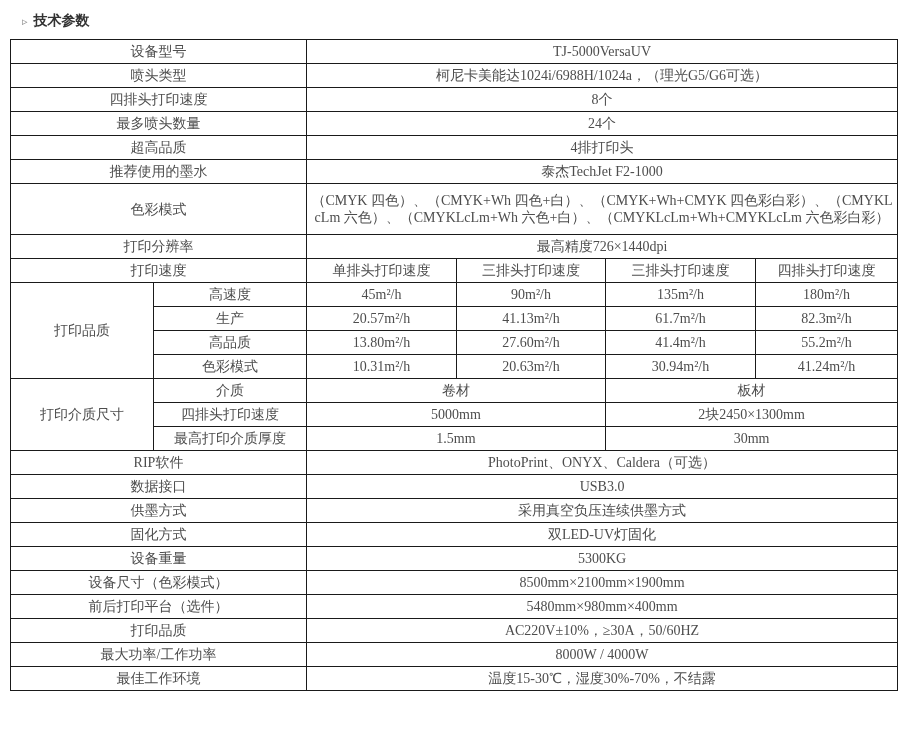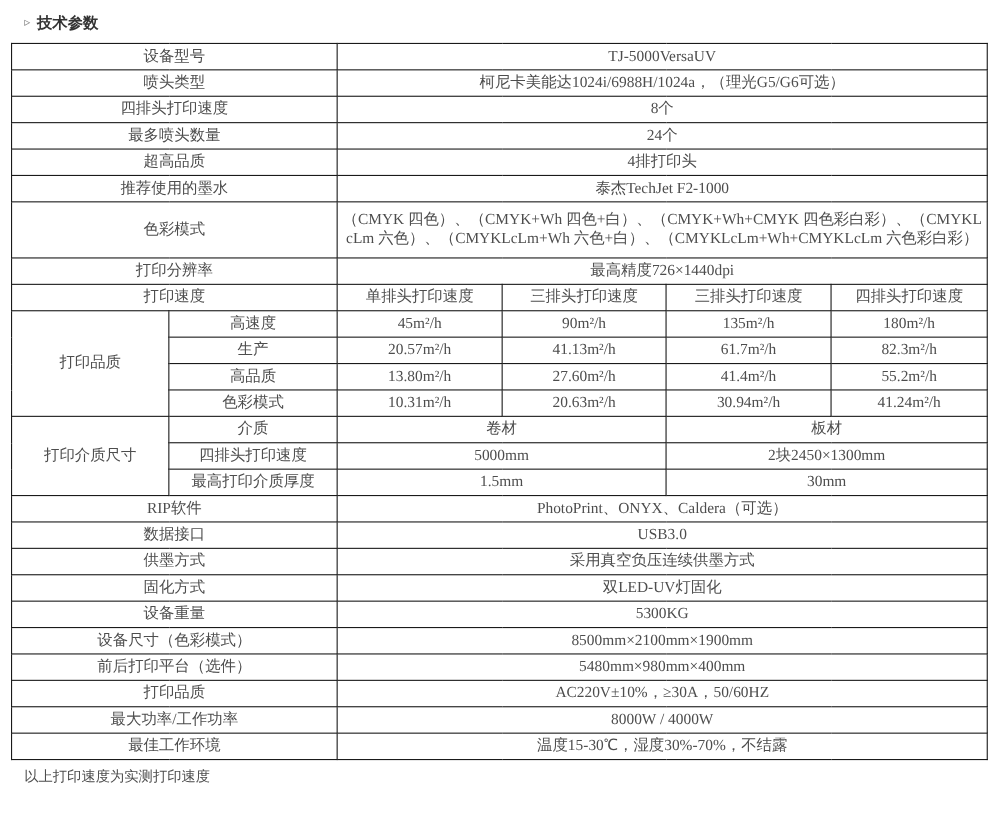--- a/index.html
+++ b/index.html
@@ -196,15 +196,14 @@
         <td colspan="2">最大功率/工作功率</td>
         <td colspan="4">8000W / 4000W</td>
       </tr>
       <tr>
         <td colspan="2">最佳工作环境</td>
         <td colspan="4">温度15-30℃，湿度30%-70%，不结露</td>
       </tr>
     </tbody>
   </table>
 
-  <div class="footnote">以上打印速度为实测打印速度</div>
 
 </div>
 
 </body></html>

